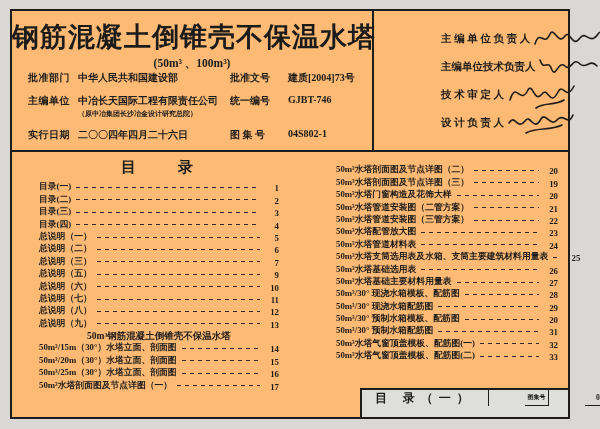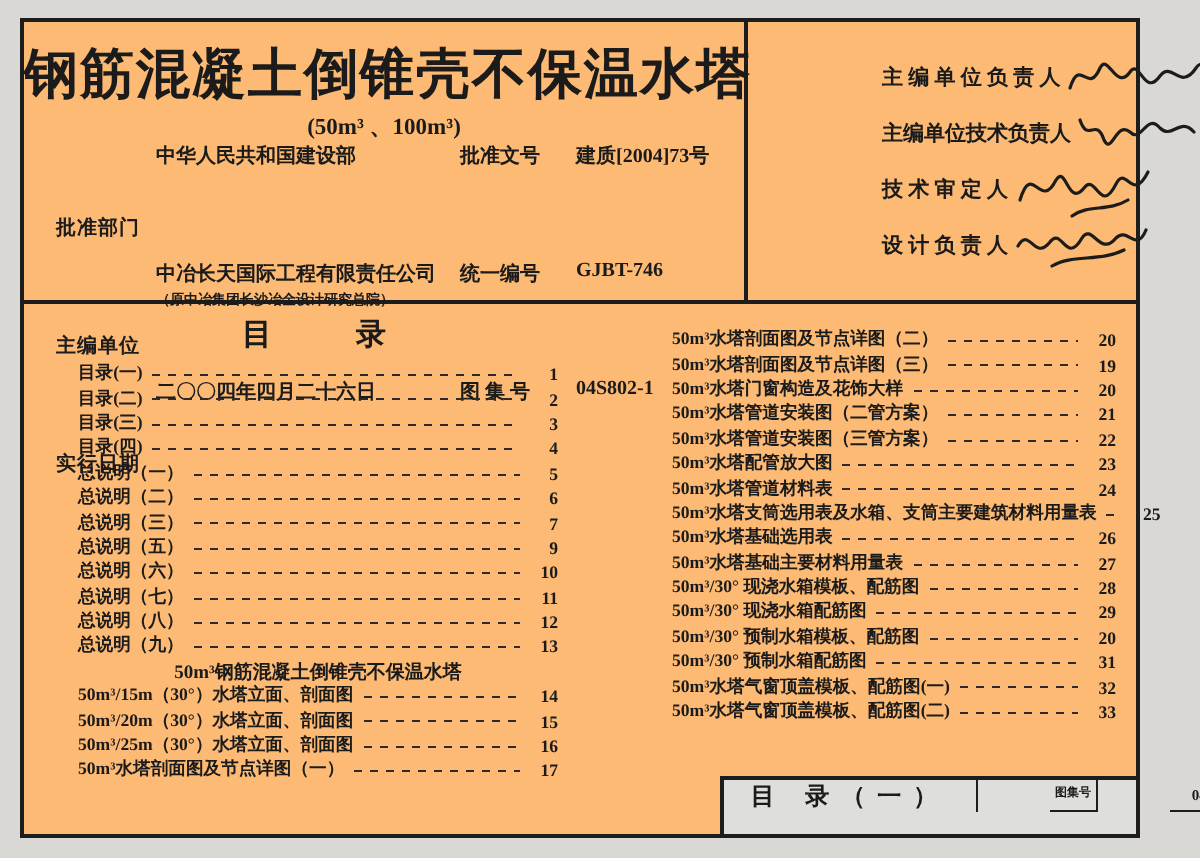--- a/index.html
+++ b/index.html
@@ -17,40 +17,40 @@
   
   .top{display:flex;height:139px;border-bottom:2px solid #1d1d1d;}
   .title-box{width:360px;border-right:2px solid #1d1d1d;position:relative;}
   .main-title{
     text-align:center;margin-top:8px;font-size:27px;font-weight:700;
     font-family:"Liberation Sans","DejaVu Sans",sans-serif;letter-spacing:1px;white-space:nowrap;
   }
   .subtitle{text-align:center;font-size:11.5px;font-weight:700;margin-top:1px;}
   .info{position:absolute;left:16px;right:6px;top:60px;font-size:10px;}
   .info-row{display:flex;align-items:flex-start;margin-bottom:9px;position:relative;}
-  .i-label{width:50px;font-weight:700;flex:none;letter-spacing:.5px;margin-top:36px;}
+  .i-label{width:50px;font-weight:700;flex:none;letter-spacing:.5px;}
   .i-value{width:152px;flex:none;font-weight:700;}
   .i-note{font-size:7px;font-weight:700;margin-top:1px;}
   .i-label2{width:58px;flex:none;font-weight:700;}
   .i-value2{flex:1;font-weight:700;font-family:"Liberation Serif",serif;}
   
   .sign-box{flex:1;position:relative;padding:14px 0 0 20px;margin-left:47px;}
   .sign-row{height:28px;display:flex;align-items:center;position:relative;}
   .sign-label{font-size:10.5px;font-weight:700;white-space:nowrap;}
   .sig{margin-left:2px;flex:none;}
   .sig path{fill:none;stroke:#1c1c1c;stroke-width:1.6;stroke-linecap:round;stroke-linejoin:round;}
   
   .toc{position:absolute;left:0;top:141px;right:0;bottom:0;}
   .toc-header{
     text-align:center;font-size:15px;font-weight:700;letter-spacing:4px;
     margin-bottom:4px;font-family:"Liberation Sans","DejaVu Sans",sans-serif;
   }
   .toc-left{position:absolute;left:27px;top:6px;width:240px;}
   .toc-right{position:absolute;left:324px;top:12px;width:222px;}
-  .toc-row{display:flex;height:12.4px;align-items:center;font-size:8.8px;font-weight:700;white-space:nowrap;}
+  .toc-row{display:flex;height:12.4px;align-items:flex-end;font-size:8.8px;font-weight:700;white-space:nowrap;}
   .toc-label{flex:none;letter-spacing:0;}
   .leader{
     flex:1 1 8px;min-width:8px;height:1px;margin:0 5px;align-self:flex-start;margin-top:6px;
     background-image:repeating-linear-gradient(to right,#2b2b2b 0 4px,transparent 4px 8px);
   }
   .toc-page{flex:none;width:14px;text-align:right;font-family:"Liberation Serif",serif;}
   .toc-row.subheading{display:block;text-align:center;font-size:9.5px;}
   
   .tblock{
     position:absolute;right:-2px;bottom:-2px;width:206px;height:27px;

